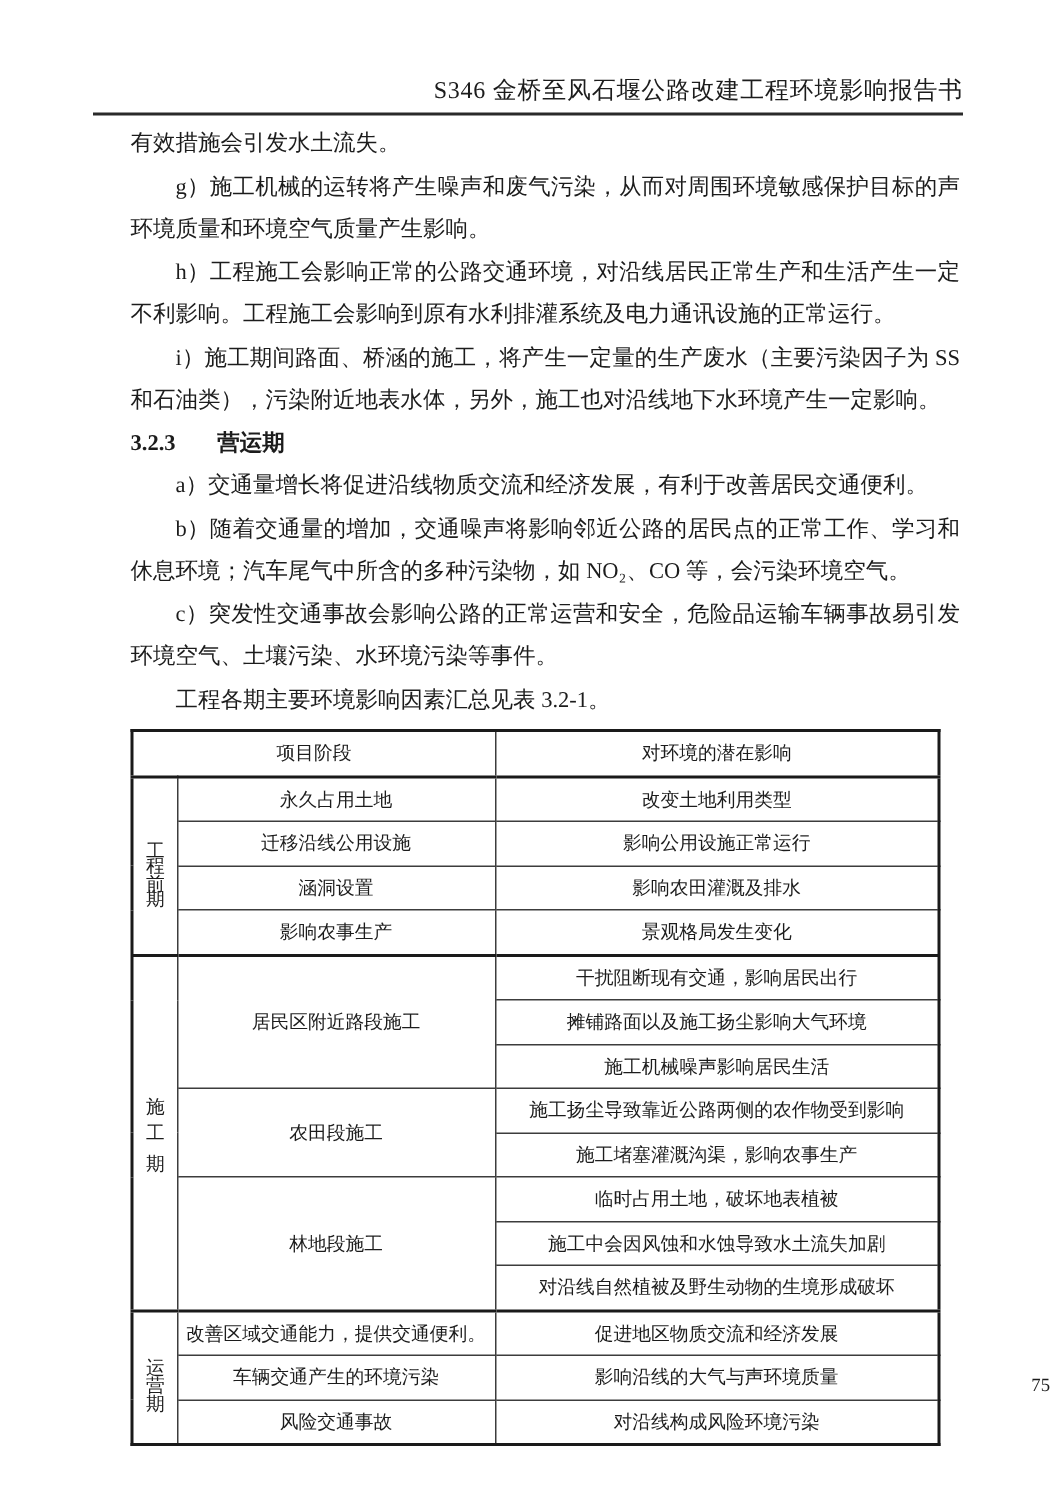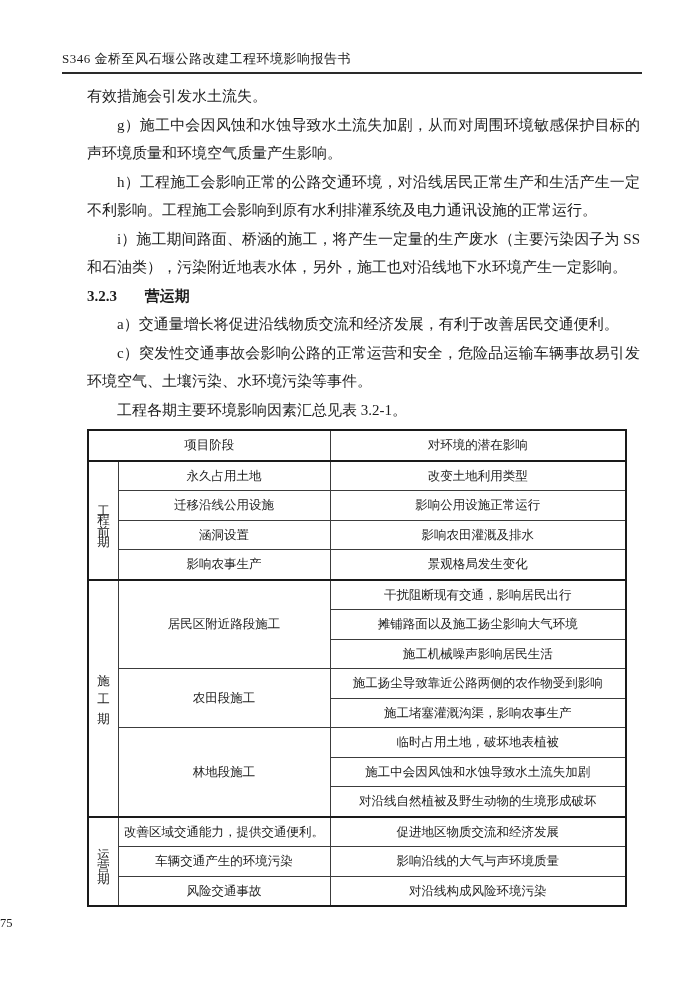--- a/index.html
+++ b/index.html
@@ -7,22 +7,22 @@
     width: 700px; height: 990px;
     background: #ffffff;
     font-family: "Liberation Serif", "DejaVu Serif", serif;
     color: #1c1c1c;
   }
   .sheet { position: relative; width: 700px; height: 990px; overflow: hidden; background: #fff; }
 
   
   .page-header {
     position: absolute; left: 62px; right: 58px; top: 50px;
-    text-align: left;
-    font-size: 13px;
+    text-align: right;
+    font-size: 16px;
     letter-spacing: 0.5px;
     padding-bottom: 4px;
     border-bottom: 2px solid #2a2a2a;
   }
 
   
   .body-text {
     position: absolute; left: 87px; right: 60px; top: 82px;
     font-size: 15px; line-height: 28.5px;
     text-align: justify;
@@ -64,42 +64,43 @@
     text-orientation: upright;
     line-height: 1;
   }
   .sp10 { letter-spacing: 10px; }
   .sp20 { letter-spacing: 19px; }
   .sp12 { letter-spacing: 12px; }
 
   
   .page-num {
     position: absolute; left: 0; right: 0; top: 916px;
-    text-align: left; font-size: 12.5px;
+    text-align: right; font-size: 12.5px;
   }
 </style>
 </head>
 <body>
 
 <div class="sheet">
 
   <div class="page-header">
     <span>S346 金桥至风石堰公路改建工程环境影响报告书</span>
   </div>
 
   <div class="body-text">
     <p class="no-indent">有效措施会引发水土流失。</p>
-    <p>g）施工中会因风蚀和水蚀导致水土流失加剧，从而对周围环境敏感保护目标的声环境质量和环境空气质量产生影响。</p>
+    <p>g）施工机械的运转将产生噪声和废气污染，从而对周围环境敏感保护目标的声环境质量和环境空气质量产生影响。</p>
     <p>h）工程施工会影响正常的公路交通环境，对沿线居民正常生产和生活产生一定不利影响。工程施工会影响到原有水利排灌系统及电力通讯设施的正常运行。</p>
     <p>i）施工期间路面、桥涵的施工，将产生一定量的生产废水（主要污染因子为 SS 和石油类），污染附近地表水体，另外，施工也对沿线地下水环境产生一定影响。</p>
     <p class="sec-heading no-indent">
       <span class="sec-num">3.2.3</span>
       <span class="sec-title">营运期</span>
     </p>
     <p>a）交通量增长将促进沿线物质交流和经济发展，有利于改善居民交通便利。</p>
+    <p>b）随着交通量的增加，交通噪声将影响邻近公路的居民点的正常工作、学习和休息环境；汽车尾气中所含的多种污染物，如 NO₂、CO 等，会污染环境空气。</p>
     <p>c）突发性交通事故会影响公路的正常运营和安全，危险品运输车辆事故易引发环境空气、土壤污染、水环境污染等事件。</p>
     <p>工程各期主要环境影响因素汇总见表 3.2-1。</p>
 
 
     <table class="impact">
       <colgroup>
         <col style="width:30px">
         <col style="width:212px">
         <col style="width:296px">
       </colgroup>

